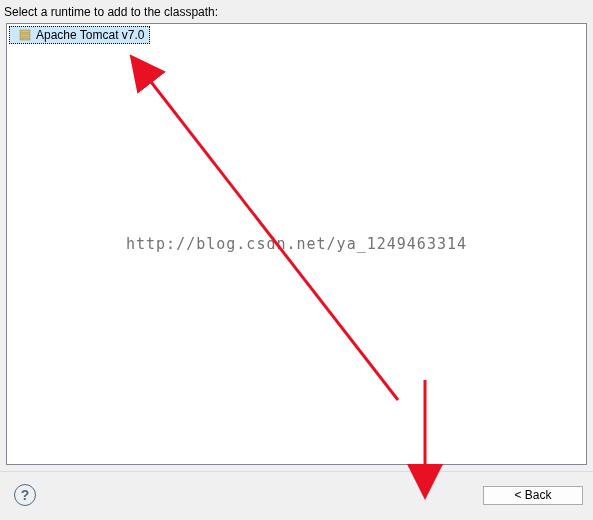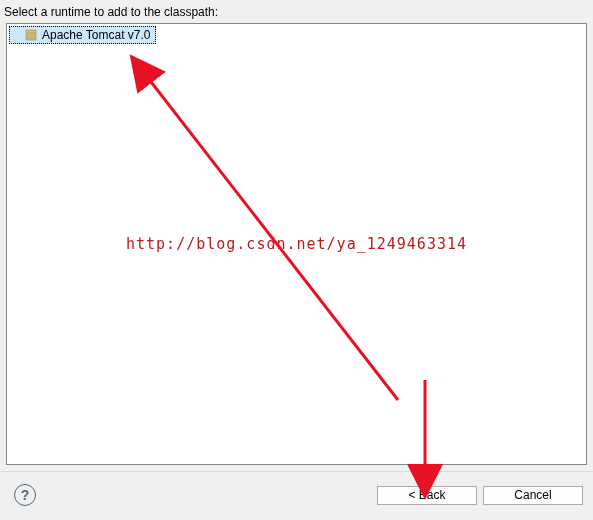--- a/index.html
+++ b/index.html
@@ -32,21 +32,21 @@
       background: #fff;
       border: 1px solid #828790;
       flex: 1;
       position: relative;
       overflow: hidden;
     }
     .list-item {
       display: inline-flex;
       align-items: center;
       gap: 4px;
-      padding: 1px 4px 1px 14px;
+      padding: 1px 4px 1px 8px;
       margin: 2px;
       background: #cce8ff;
       border: 1px dotted #000;
       cursor: pointer;
     }
     .list-item .icon {
       width: 14px;
       height: 14px;
       display: flex;
       align-items: center;
@@ -54,21 +54,21 @@
     }
     .list-item-label {
       font-size: 12px;
       color: #000;
     }
     .watermark {
       position: absolute;
       top: 50%;
       left: 50%;
       transform: translate(-50%, -50%);
-      color: #b91c1c;
+      color: #737373;
       font-size: 15px;
       font-family: monospace;
       letter-spacing: 1px;
       pointer-events: none;
       white-space: nowrap;
     }
     .separator {
       height: 1px;
       background: #dcdcdc;
       margin: 0;
@@ -141,21 +141,20 @@
     <div class="watermark">http://blog.csdn.net/ya_1249463314</div>
   </div>
 
   <div class="separator"></div>
 
   <div class="button-bar">
     <div class="help-icon">
       <span>?</span>
     </div>
     <button class="btn">&lt; Back</button>
-    <button class="btn">Cancel</button>
   </div>
 </div>
 
 <svg class="arrow-overlay" viewBox="0 0 593 520">
   <defs>
     <marker id="arrowhead" markerWidth="12" markerHeight="12" refX="2" refY="6" orient="auto">
       <polygon points="0 0, 12 6, 0 12" fill="#e81123"></polygon>
     </marker>
   </defs>
   <line x1="398" y1="400" x2="148" y2="78" stroke="#e81123" stroke-width="3" marker-end="url(#arrowhead)"></line>

